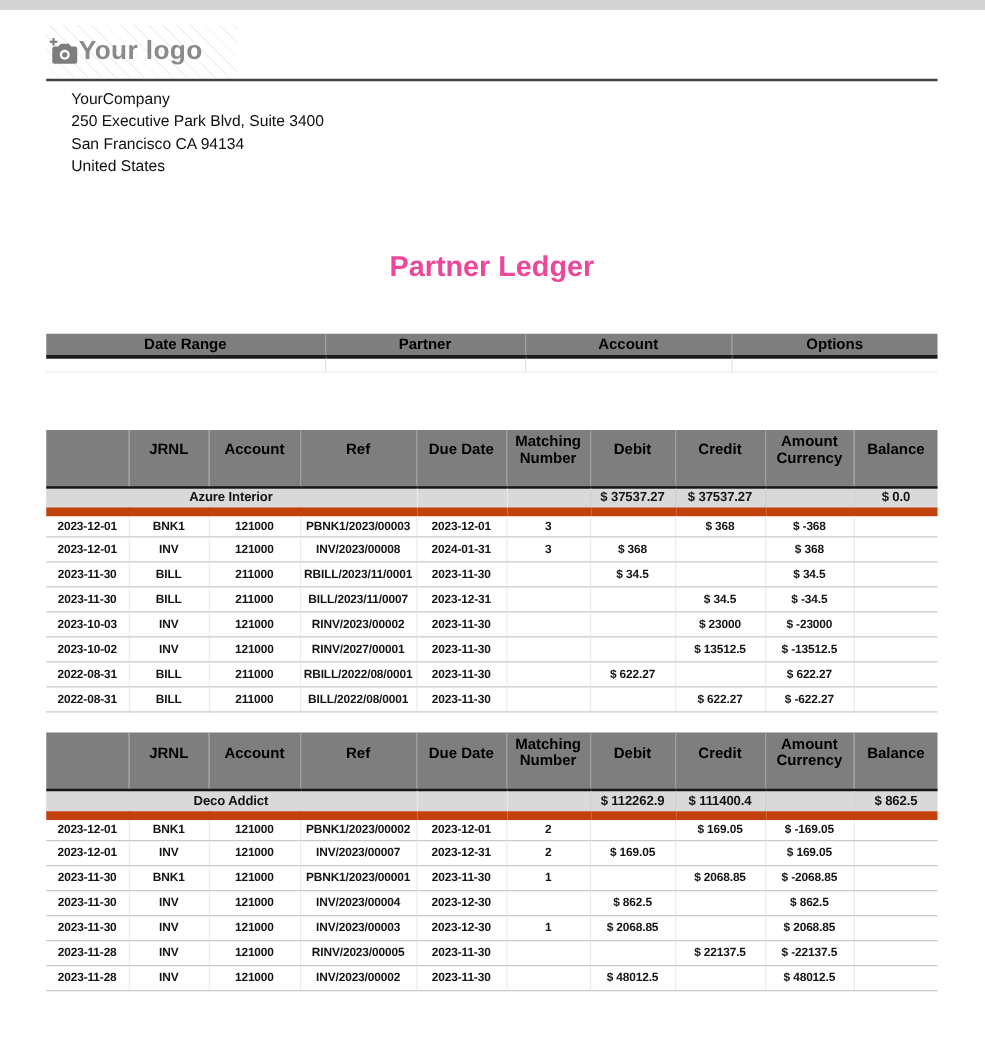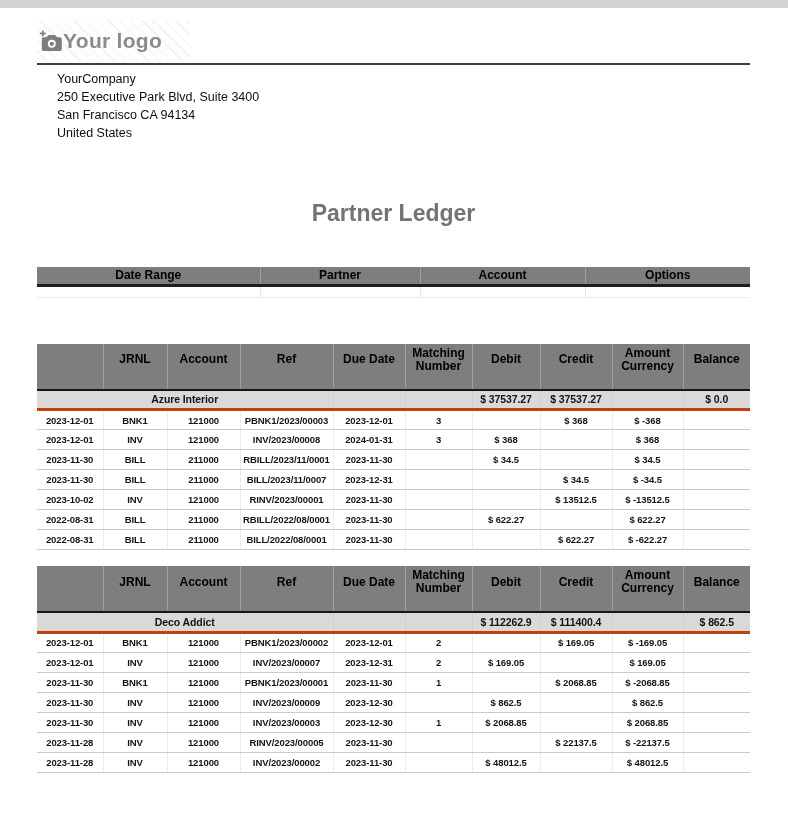--- a/index.html
+++ b/index.html
@@ -45,21 +45,21 @@
     line-height: 18px;
     color: #0f0f0f;
     margin-left: 20px;
   }
   .report-title {
     margin: 57px 0 0 0;
     text-align: center;
     font-size: 23px;
     line-height: 28px;
     font-weight: 700;
-    color: #737373;
+    color: #ec4899;
   }
   
   table {
     border-collapse: collapse;
     table-layout: fixed;
     width: 713px;
   }
   
   .filter-table { margin-top: 40px; }
   .filter-table th {
@@ -111,21 +111,21 @@
     overflow: hidden;
     border-right: 1px solid #ececec;
     border-bottom: 1px solid #c9c9c9;
   }
   .ledger-table td:last-child { border-right: none; }
   .section-row td {
     background: #d9d9d9;
     font-weight: 700;
     font-size: 10.5px;
     border-right: 1px solid #cfcfcf;
-    border-bottom: 3px solid #c2410c;
+    border-bottom: 7px solid #c2410c;
   }
   .camera-icon-svg { display: block; }
 </style>
 </head>
 <body>
 
 <div class="top-bar"></div>
 
 <div class="content">
 
@@ -262,24 +262,36 @@
           <td>211000</td>
           <td>BILL/2023/11/0007</td>
           <td>2023-12-31</td>
           <td></td>
           <td></td>
           <td>$ 34.5</td>
           <td>$ -34.5</td>
           <td></td>
         </tr>
         <tr>
+          <td>2023-10-03</td>
+          <td>INV</td>
+          <td>121000</td>
+          <td>RINV/2023/00002</td>
+          <td>2023-11-30</td>
+          <td></td>
+          <td></td>
+          <td>$ 23000</td>
+          <td>$ -23000</td>
+          <td></td>
+        </tr>
+        <tr>
           <td>2023-10-02</td>
           <td>INV</td>
           <td>121000</td>
-          <td>RINV/2023/00001</td>
+          <td>RINV/2027/00001</td>
           <td>2023-11-30</td>
           <td></td>
           <td></td>
           <td>$ 13512.5</td>
           <td>$ -13512.5</td>
           <td></td>
         </tr>
         <tr>
           <td>2022-08-31</td>
           <td>BILL</td>
@@ -379,21 +391,21 @@
           <td>1</td>
           <td></td>
           <td>$ 2068.85</td>
           <td>$ -2068.85</td>
           <td></td>
         </tr>
         <tr>
           <td>2023-11-30</td>
           <td>INV</td>
           <td>121000</td>
-          <td>INV/2023/00009</td>
+          <td>INV/2023/00004</td>
           <td>2023-12-30</td>
           <td></td>
           <td>$ 862.5</td>
           <td></td>
           <td>$ 862.5</td>
           <td></td>
         </tr>
         <tr>
           <td>2023-11-30</td>
           <td>INV</td>

